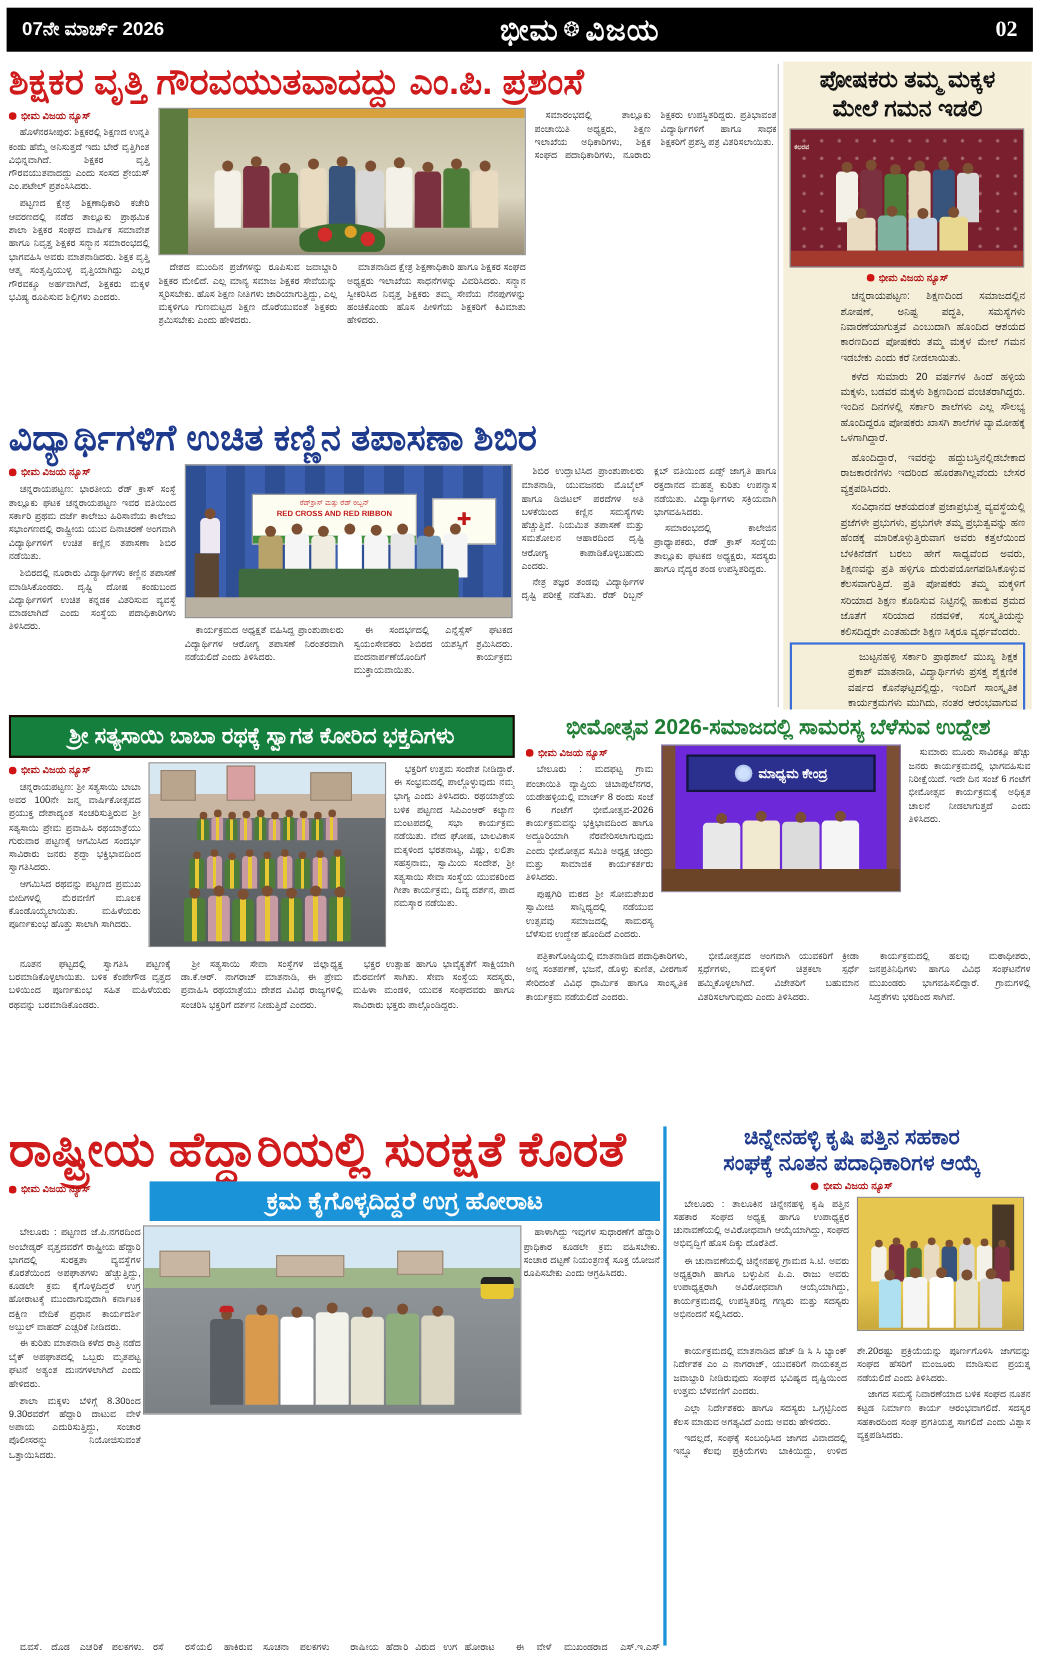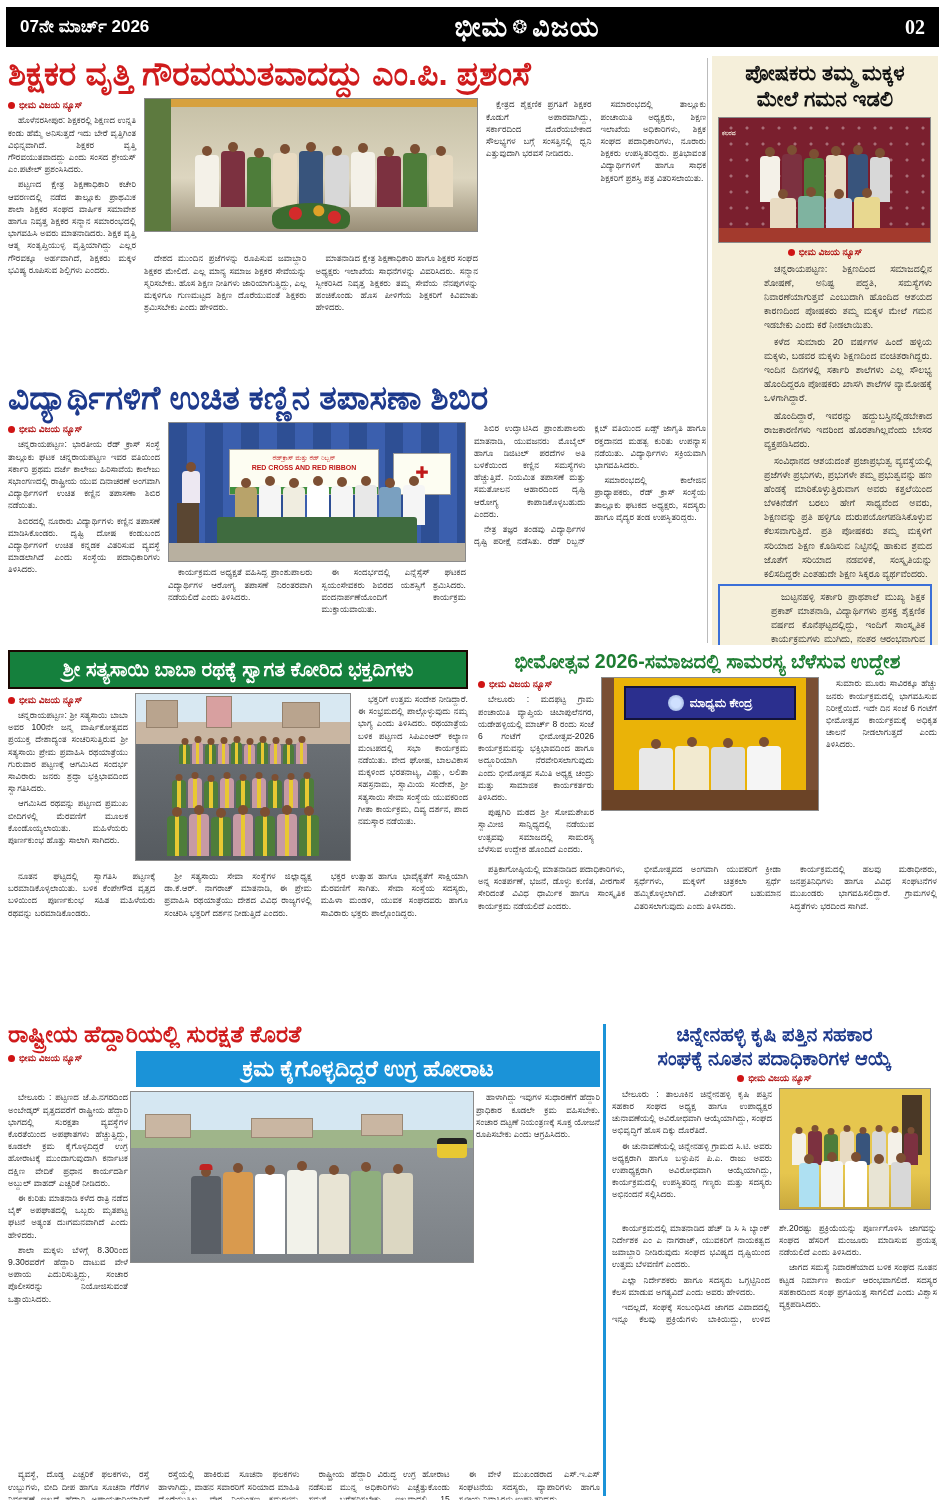--- a/index.html
+++ b/index.html
@@ -49,21 +49,21 @@
   .ph-stage .floor{position:absolute;left:0;bottom:0;width:100%;height:14px;background:#a33a2d;}
   .ph-stage .btxt{position:absolute;left:3px;top:12px;color:#ffe;font-size:6px;font-weight:bold;opacity:.85;}
   .ph-redcross{background:repeating-linear-gradient(90deg,#2e4f94 0,#2e4f94 18px,#3b5fae 18px,#3b5fae 36px);}
   .ph-redcross .floor{position:absolute;left:0;bottom:0;width:100%;height:18px;background:#b8b0a0;}
   .ph-redcross .table{position:absolute;left:50%;bottom:12px;transform:translateX(-50%);width:200px;height:32px;background:#3f6b3f;border-radius:3px;}
   .ph-redcross .banner{position:absolute;left:60px;top:26px;width:150px;height:46px;background:#fdfdf2;border:1px solid #999;font-size:6.5px;line-height:1.3;text-align:center;color:#c01818;padding-top:4px;box-sizing:border-box;}
   .ph-redcross .banner .en{font-weight:bold;font-size:7px;}
   .ph-redcross .banner .grn{position:absolute;left:0;bottom:0;width:100%;height:7px;background:#3f8f3f;}
   .ph-redcross .banner2{position:absolute;right:14px;top:30px;width:56px;height:40px;background:#fdfdf2;border:1px solid #999;color:#c01818;font-size:16px;font-weight:bold;text-align:center;line-height:38px;}
   .ph-redcross .podium{position:absolute;left:8px;bottom:10px;width:22px;height:48px;background:#5a4632;}
-  .ph-press{background:#eab308;}
+  .ph-press{background:#6d28d9;}
   .ph-press .curt{position:absolute;top:0;width:12px;height:100%;background:#7a4f33;}
   .ph-press .banner{position:absolute;left:50%;top:8px;transform:translateX(-50%);width:172px;height:34px;background:#2b2f8e;border:2px solid #14143c;color:#fff;font-weight:bold;font-size:12px;display:flex;align-items:center;justify-content:center;gap:6px;box-sizing:border-box;}
   .ph-press .logo{width:16px;height:16px;border-radius:50%;background:radial-gradient(circle,#cfe0ff 40%,#8aa0d0 100%);flex:0 0 auto;}
   .ph-press .table{position:absolute;left:0;bottom:0;width:100%;height:20px;background:#6b4326;}
   .ph-road{background:linear-gradient(180deg,#d5e7f2 0,#d5e7f2 38px,#9fb58a 38px,#9fb58a 56px,#8f9499 56px,#7c8186 100%);}
   .ph-road .house{position:absolute;top:22px;background:#c9b6a2;border:1px solid #9a8874;}
   .ph-road .auto{position:absolute;right:6px;top:46px;width:30px;height:20px;background:linear-gradient(180deg,#222 0 6px,#e8c832 6px 100%);border-radius:4px;}
   .ph-proc{background:linear-gradient(180deg,#d8e8f2 0,#d8e8f2 28px,#c9b6a2 28px,#c9b6a2 50px,#6a6f74 50px,#565b60 100%);}
   .ph-proc .bld{position:absolute;background:#b9a48e;border:1px solid #96826d;}
   .ph-coop{background:linear-gradient(180deg,#e6c64e 0,#e6c64e 70%,#c9a83c 100%);}
@@ -84,21 +84,21 @@
   
   #art-sai{left:8px;top:650px;width:460px;height:368px;}
   .barhead{background:#15803d;color:#fff;font-weight:bold;font-size:20px;text-align:center;padding:6px 4px;border:2px solid #1c0802;}
   #art-sai .content{display:flex;gap:7px;margin-top:4px;}
   
   #art-bheem{left:478px;top:650px;width:459px;height:368px;}
   #art-bheem h2{margin:0;font-size:19.5px;line-height:1.2;text-align:center;}
   #art-bheem .content{display:flex;gap:7px;margin-top:4px;}
   
   #art-highway{left:8px;top:1022px;width:592px;height:478px;}
-  #art-highway h1{margin:0;font-size:23px;line-height:1.1;}
+  #art-highway h1{margin:0;font-size:44px;line-height:1.1;}
   #art-highway .subrow{display:flex;gap:8px;margin-top:4px;align-items:flex-start;}
   #art-highway .band{background:#1b93d8;color:#fff;font-weight:bold;font-size:22px;text-align:center;flex:1;padding:5px 2px;}
   #art-highway .content{display:flex;gap:2px;margin-top:4px;}
   
   #art-coop{left:612px;top:1022px;width:325px;height:478px;}
   #art-coop h2{margin:0;font-size:19.5px;line-height:1.25;text-align:center;}
   #art-coop .content{display:flex;gap:7px;margin-top:4px;}
 </style>
 </head>
 <body>
@@ -125,27 +125,26 @@
       <p>ಪಟ್ಟಣದ ಕ್ಷೇತ್ರ ಶಿಕ್ಷಣಾಧಿಕಾರಿ ಕಚೇರಿ ಆವರಣದಲ್ಲಿ ನಡೆದ ತಾಲ್ಲೂಕು ಪ್ರಾಥಮಿಕ ಶಾಲಾ ಶಿಕ್ಷಕರ ಸಂಘದ ವಾರ್ಷಿಕ ಸಮಾವೇಶ ಹಾಗೂ ನಿವೃತ್ತ ಶಿಕ್ಷಕರ ಸನ್ಮಾನ ಸಮಾರಂಭದಲ್ಲಿ ಭಾಗವಹಿಸಿ ಅವರು ಮಾತನಾಡಿದರು. ಶಿಕ್ಷಕ ವೃತ್ತಿ ಆತ್ಮ ಸಂತೃಪ್ತಿಯುಳ್ಳ ವೃತ್ತಿಯಾಗಿದ್ದು ಎಲ್ಲರ ಗೌರವಕ್ಕೂ ಅರ್ಹವಾಗಿದೆ, ಶಿಕ್ಷಕರು ಮಕ್ಕಳ ಭವಿಷ್ಯ ರೂಪಿಸುವ ಶಿಲ್ಪಿಗಳು ಎಂದರು.</p>
     </div>
     <div style="width:334px;flex:0 0 auto;">
       <div class="photo ph-teacher" style="width:334px;height:134px;">
         <div class="curtain"></div>
         <div class="prow crowd" style="left:30px;right:4px;bottom:24px;height:56px;">
           <span class="pp" style="width:24px;height:52px;"></span><span class="pp" style="width:24px;height:56px;"></span><span class="pp" style="width:24px;height:50px;"></span><span class="pp" style="width:24px;height:54px;"></span><span class="pp" style="width:24px;height:56px;"></span><span class="pp" style="width:24px;height:52px;"></span><span class="pp" style="width:24px;height:55px;"></span><span class="pp" style="width:24px;height:51px;"></span><span class="pp" style="width:24px;height:54px;"></span><span class="pp" style="width:24px;height:52px;"></span>
         </div>
         <div class="flowers"></div>
       </div>
-      <div class="body cols2" style="margin-top:20px;height:74px;overflow:hidden;">
+      <div class="body cols2" style="margin-top:4px;height:74px;overflow:hidden;">
         <p>ದೇಶದ ಮುಂದಿನ ಪ್ರಜೆಗಳನ್ನು ರೂಪಿಸುವ ಜವಾಬ್ದಾರಿ ಶಿಕ್ಷಕರ ಮೇಲಿದೆ. ಎಲ್ಲ ಮಾನ್ಯ ಸಮಾಜ ಶಿಕ್ಷಕರ ಸೇವೆಯನ್ನು ಸ್ಮರಿಸಬೇಕು. ಹೊಸ ಶಿಕ್ಷಣ ನೀತಿಗಳು ಜಾರಿಯಾಗುತ್ತಿದ್ದು, ಎಲ್ಲ ಮಕ್ಕಳಿಗೂ ಗುಣಮಟ್ಟದ ಶಿಕ್ಷಣ ದೊರೆಯುವಂತೆ ಶಿಕ್ಷಕರು ಶ್ರಮಿಸಬೇಕು ಎಂದು ಹೇಳಿದರು.</p>
         <p>ಮಾತನಾಡಿದ ಕ್ಷೇತ್ರ ಶಿಕ್ಷಣಾಧಿಕಾರಿ ಹಾಗೂ ಶಿಕ್ಷಕರ ಸಂಘದ ಅಧ್ಯಕ್ಷರು ಇಲಾಖೆಯ ಸಾಧನೆಗಳನ್ನು ವಿವರಿಸಿದರು. ಸನ್ಮಾನ ಸ್ವೀಕರಿಸಿದ ನಿವೃತ್ತ ಶಿಕ್ಷಕರು ತಮ್ಮ ಸೇವೆಯ ನೆನಪುಗಳನ್ನು ಹಂಚಿಕೊಂಡು ಹೊಸ ಪೀಳಿಗೆಯ ಶಿಕ್ಷಕರಿಗೆ ಕಿವಿಮಾತು ಹೇಳಿದರು.</p>
       </div>
     </div>
     <div class="body cols2" style="flex:1;height:214px;overflow:hidden;">
-      <p>ಕ್ಷೇತ್ರದ ಶೈಕ್ಷಣಿಕ ಪ್ರಗತಿಗೆ ಶಿಕ್ಷಕರ ಕೊಡುಗೆ ಅಪಾರವಾಗಿದ್ದು, ಸರ್ಕಾರದಿಂದ ದೊರೆಯಬೇಕಾದ ಸೌಲಭ್ಯಗಳ ಬಗ್ಗೆ ಸಂಸತ್ತಿನಲ್ಲಿ ಧ್ವನಿ ಎತ್ತುವುದಾಗಿ ಭರವಸೆ ನೀಡಿದರು.</p>
       <p>ಸಮಾರಂಭದಲ್ಲಿ ತಾಲ್ಲೂಕು ಪಂಚಾಯಿತಿ ಅಧ್ಯಕ್ಷರು, ಶಿಕ್ಷಣ ಇಲಾಖೆಯ ಅಧಿಕಾರಿಗಳು, ಶಿಕ್ಷಕ ಸಂಘದ ಪದಾಧಿಕಾರಿಗಳು, ನೂರಾರು ಶಿಕ್ಷಕರು ಉಪಸ್ಥಿತರಿದ್ದರು. ಪ್ರತಿಭಾವಂತ ವಿದ್ಯಾರ್ಥಿಗಳಿಗೆ ಹಾಗೂ ಸಾಧಕ ಶಿಕ್ಷಕರಿಗೆ ಪ್ರಶಸ್ತಿ ಪತ್ರ ವಿತರಿಸಲಾಯಿತು.</p>
     </div>
   </div>
 </section>
 
 <div class="abs vline" style="left:707px;top:58px;height:585px;"></div>
 
 <aside class="abs clip" id="art-parents">
   <h2>
     <span>ಪೋಷಕರು ತಮ್ಮ ಮಕ್ಕಳ</span><br>
@@ -294,21 +293,21 @@
       <div class="byline">
           <span class="dot"></span>
           <span>ಭೀಮ ವಿಜಯ ನ್ಯೂಸ್</span>
         </div>
     </div>
     <div class="band">ಕ್ರಮ ಕೈಗೊಳ್ಳದಿದ್ದರೆ ಉಗ್ರ ಹೋರಾಟ</div>
   </div>
   <div class="content">
     <div class="body" style="width:120px;flex:0 0 auto;height:372px;overflow:hidden;">
       <p>ಬೇಲೂರು : ಪಟ್ಟಣದ ಜೆ.ಪಿ.ನಗರದಿಂದ ಅಂಬೇಡ್ಕರ್ ವೃತ್ತದವರೆಗೆ ರಾಷ್ಟ್ರೀಯ ಹೆದ್ದಾರಿ ಭಾಗದಲ್ಲಿ ಸುರಕ್ಷತಾ ವ್ಯವಸ್ಥೆಗಳ ಕೊರತೆಯಿಂದ ಅಪಘಾತಗಳು ಹೆಚ್ಚುತ್ತಿದ್ದು, ಕೂಡಲೇ ಕ್ರಮ ಕೈಗೊಳ್ಳದಿದ್ದರೆ ಉಗ್ರ ಹೋರಾಟಕ್ಕೆ ಮುಂದಾಗುವುದಾಗಿ ಕರ್ನಾಟಕ ದಕ್ಷಿಣ ವೇದಿಕೆ ಪ್ರಧಾನ ಕಾರ್ಯದರ್ಶಿ ಅಬ್ದುಲ್ ವಾಹದ್ ಎಚ್ಚರಿಕೆ ನೀಡಿದರು.</p>
-      <p>ಈ ಕುರಿತು ಮಾತನಾಡಿ ಕಳೆದ ರಾತ್ರಿ ನಡೆದ ಬೈಕ್ ಅಪಘಾತದಲ್ಲಿ ಒಬ್ಬರು ಮೃತಪಟ್ಟ ಘಟನೆ ಅತ್ಯಂತ ದುಃಗಮನವಾಗಿದೆ ಎಂದು ಹೇಳಿದರು.</p>
+      <p>ಈ ಕುರಿತು ಮಾತನಾಡಿ ಕಳೆದ ರಾತ್ರಿ ನಡೆದ ಬೈಕ್ ಅಪಘಾತದಲ್ಲಿ ಒಬ್ಬರು ಮೃತಪಟ್ಟ ಘಟನೆ ಅತ್ಯಂತ ದುಃನಗಳಲಾಗಿದೆ ಎಂದು ಹೇಳಿದರು.</p>
       <p>ಶಾಲಾ ಮಕ್ಕಳು ಬೆಳಿಗ್ಗೆ 8.30ರಿಂದ 9.30ರವರೆಗೆ ಹೆದ್ದಾರಿ ದಾಟುವ ವೇಳೆ ಅಪಾಯ ಎದುರಿಸುತ್ತಿದ್ದು, ಸಂಚಾರ ಪೊಲೀಸರನ್ನು ನಿಯೋಜಿಸುವಂತೆ ಒತ್ತಾಯಿಸಿದರು.</p>
     </div>
     <div class="photo ph-road" style="width:344px;height:172px;">
       <div class="house" style="left:14px;width:44px;height:22px;"></div>
       <div class="house" style="left:120px;width:60px;height:18px;top:26px;"></div>
       <div class="house" style="right:70px;width:40px;height:20px;"></div>
       <div class="auto"></div>
       <div class="prow" style="left:8px;right:8px;bottom:8px;height:84px;">
         <span class="pp cap" style="width:30px;height:78px;background:#5a5f66;"></span><span class="pp" style="width:30px;height:82px;background:#d99a4e;"></span><span class="pp" style="width:30px;height:80px;background:#ffffff;"></span><span class="pp" style="width:30px;height:84px;background:#f2f2ea;"></span><span class="pp" style="width:30px;height:80px;background:#e8e4d4;"></span><span class="pp" style="width:30px;height:83px;background:#8fae7e;"></span><span class="pp" style="width:30px;height:81px;background:#dcd7c2;"></span>
       </div>

